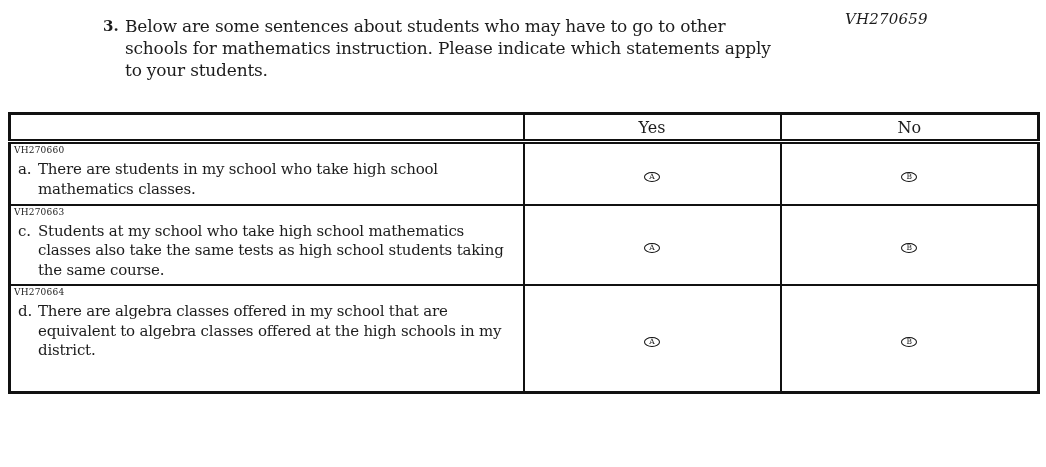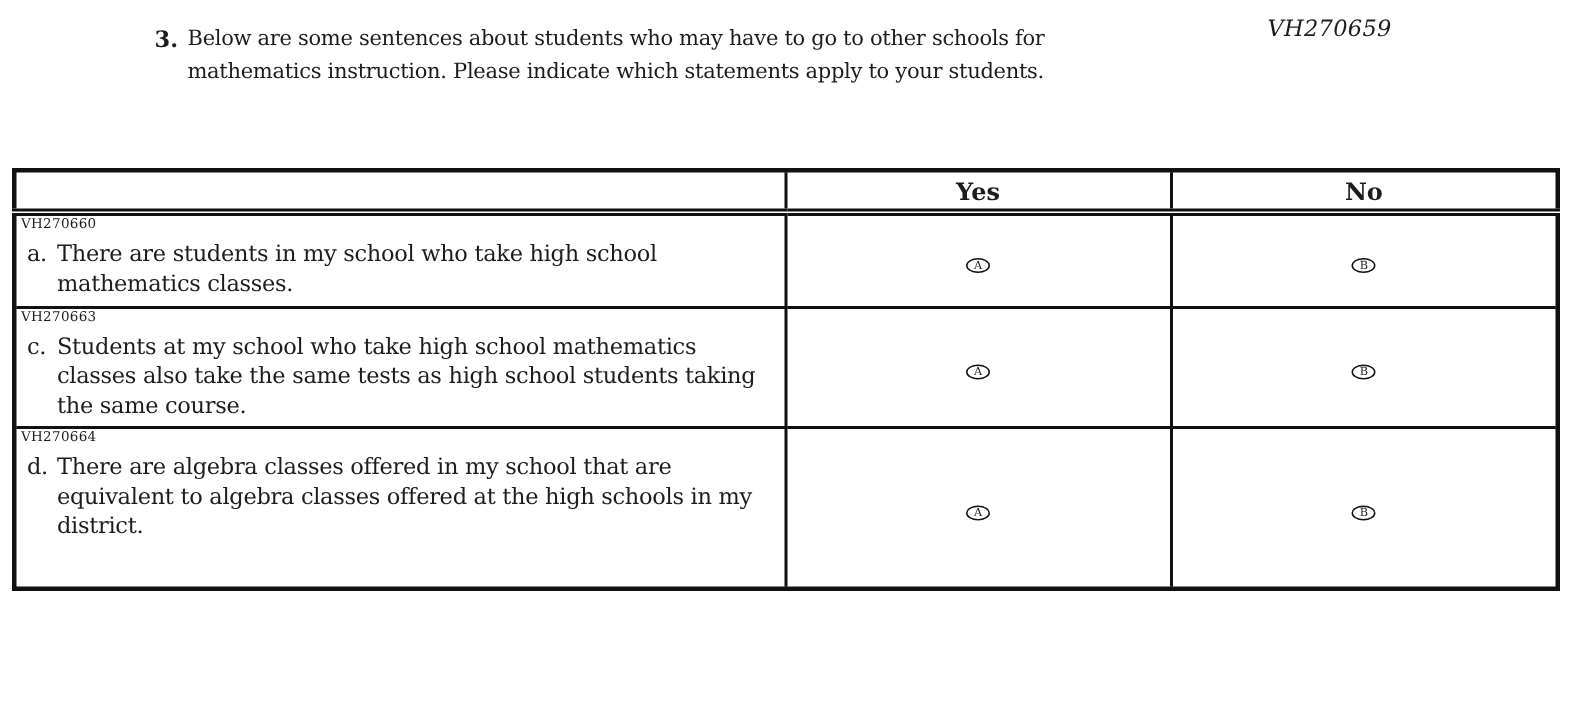--- a/index.html
+++ b/index.html
@@ -18,40 +18,40 @@
   }
 
   
   .question { position:absolute; top:15px; left:103px; }
   .q-row { display:flex; }
   .q-number {
     flex:none; width:22px;
     font-weight:bold; font-size:15px; line-height:22px;
   }
   .q-text {
-    width:662px; font-size:14px; line-height:22px;
+    width:662px; font-size:17px; line-height:22px;
     letter-spacing:-0.2px;
   }
   .q-instruction {
     margin:13px 0 0 22px;
     font-size:15px; letter-spacing:-0.2px;
   }
   .q-instruction b { font-weight:bold; }
 
   
   table.survey {
     position:absolute; top:112px; left:8px;
     width:1029px;
     border-collapse:collapse; table-layout:fixed;
     border:3px solid #111;
   }
   table.survey th, table.survey td { border:2px solid #111; }
   thead tr { height:28px; }
   thead th {
-    font-size:16px; font-weight:bold; text-align:center;
+    font-size:16px; font-weight:normal; text-align:center;
     vertical-align:middle;
     border-bottom:5px double #111 !important;
   }
   tbody tr:nth-child(1) { height:63px; }
   tbody tr:nth-child(2) { height:60px; }
   tbody tr:nth-child(3) { height:107px; }
   tbody tr:nth-child(4) { height:84px; }
 
   td.stmt {
     vertical-align:top;

